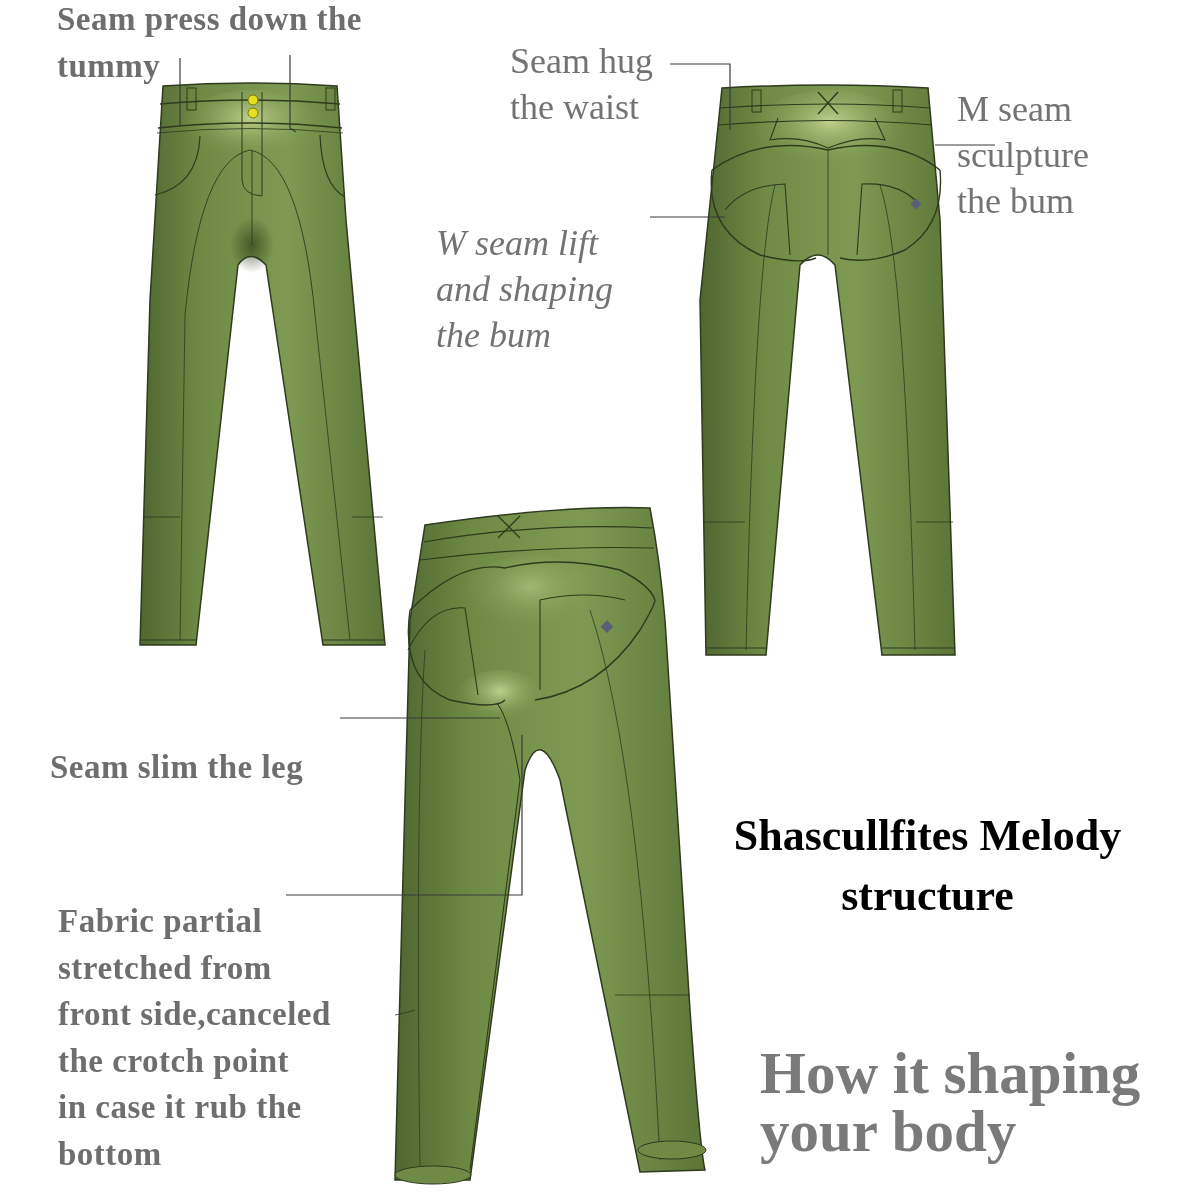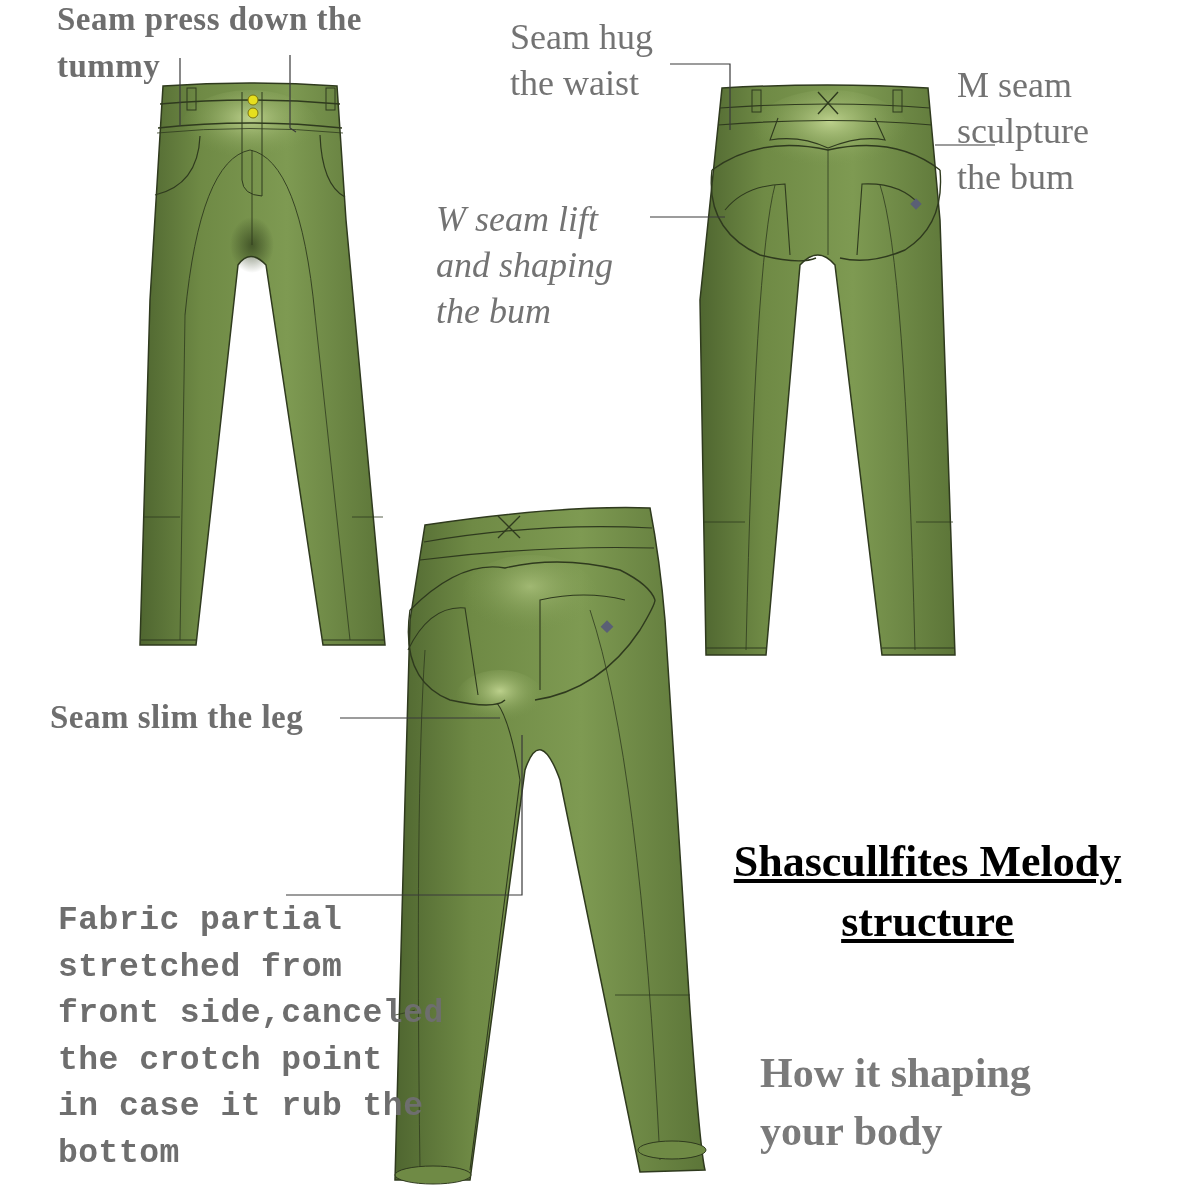--- a/index.html
+++ b/index.html
@@ -1,23 +1,23 @@
 <!DOCTYPE html>
 <html><head>
   <meta charset="utf-8">
   <style>
     html, body { margin: 0; padding: 0; background: #ffffff; }
     body { width: 1200px; height: 1200px; position: relative; overflow: hidden;
            font-family: "Liberation Serif", "DejaVu Serif", serif; }
     .label { position: absolute; color: #6e6e6e; font-weight: bold; font-size: 33px;
              line-height: 47px; white-space: pre-line; letter-spacing: 0.5px; }
-    .label.thin { font-weight: normal; font-size: 36px; line-height: 46px; letter-spacing: 0; color: #737373; }
+    .label.thin { font-weight: normal; font-size: 36px; line-height: 46px; letter-spacing: 0; color: #737373; margin-top: 24px; }
     .title { position: absolute; color: #000000; font-weight: bold; font-size: 44px;
              line-height: 60px; text-align: center; white-space: pre-line; }
-    .subtitle { position: absolute; color: #7a7a7a; font-weight: bold; font-size: 42px;
+    .subtitle { position: absolute; color: #7a7a7a; font-weight: bold; font-size: 59px;
                 line-height: 58px; white-space: pre-line; }
     svg.art { position: absolute; left: 0; top: 0; }
   </style>
 </head>
 <body>
 
 <svg class="art" width="1200" height="1200" viewBox="0 0 1200 1200">
   <defs>
     <linearGradient id="legGrad" x1="0" y1="0" x2="1" y2="0">
       <stop offset="0" stop-color="#4f6630"></stop>
@@ -139,24 +139,24 @@
 <div class="label" style="left:57px; top:-4px;">Seam press down the
 tummy</div>
 <div class="label thin" style="left:510px; top:14px;">Seam hug
 the waist</div>
 <div class="label thin" style="left:957px; top:62px;">M seam
 sculpture
 the bum</div>
 <div class="label thin" style="left:436px; top:196px;font-style:italic;">W seam lift
 and shaping
 the bum</div>
-<div class="label" style="left:50px; top:694px;text-align:center;">Seam slim the leg</div>
-<div class="label" style="left:58px; top:898px; line-height:46.5px;font-family:Liberation Mono, monospace;">Fabric partial
+<div class="label" style="left:50px; top:744px;text-align:center;">Seam slim the leg</div>
+<div class="label" style="left:58px; top:898px; line-height:46.5px;">Fabric partial
 stretched from
 front side,canceled
 the crotch point
 in case it rub the
 bottom</div>
 
-<div class="title" style="left:690px; top:832px; width:475px;text-decoration:underline;">Shascullfites Melody
+<div class="title" style="left:690px; top:806px; width:475px;">Shascullfites Melody
 structure</div>
 <div class="subtitle" style="left:760px; top:1044px;">How it shaping
 your body</div>
 
 </body></html>

